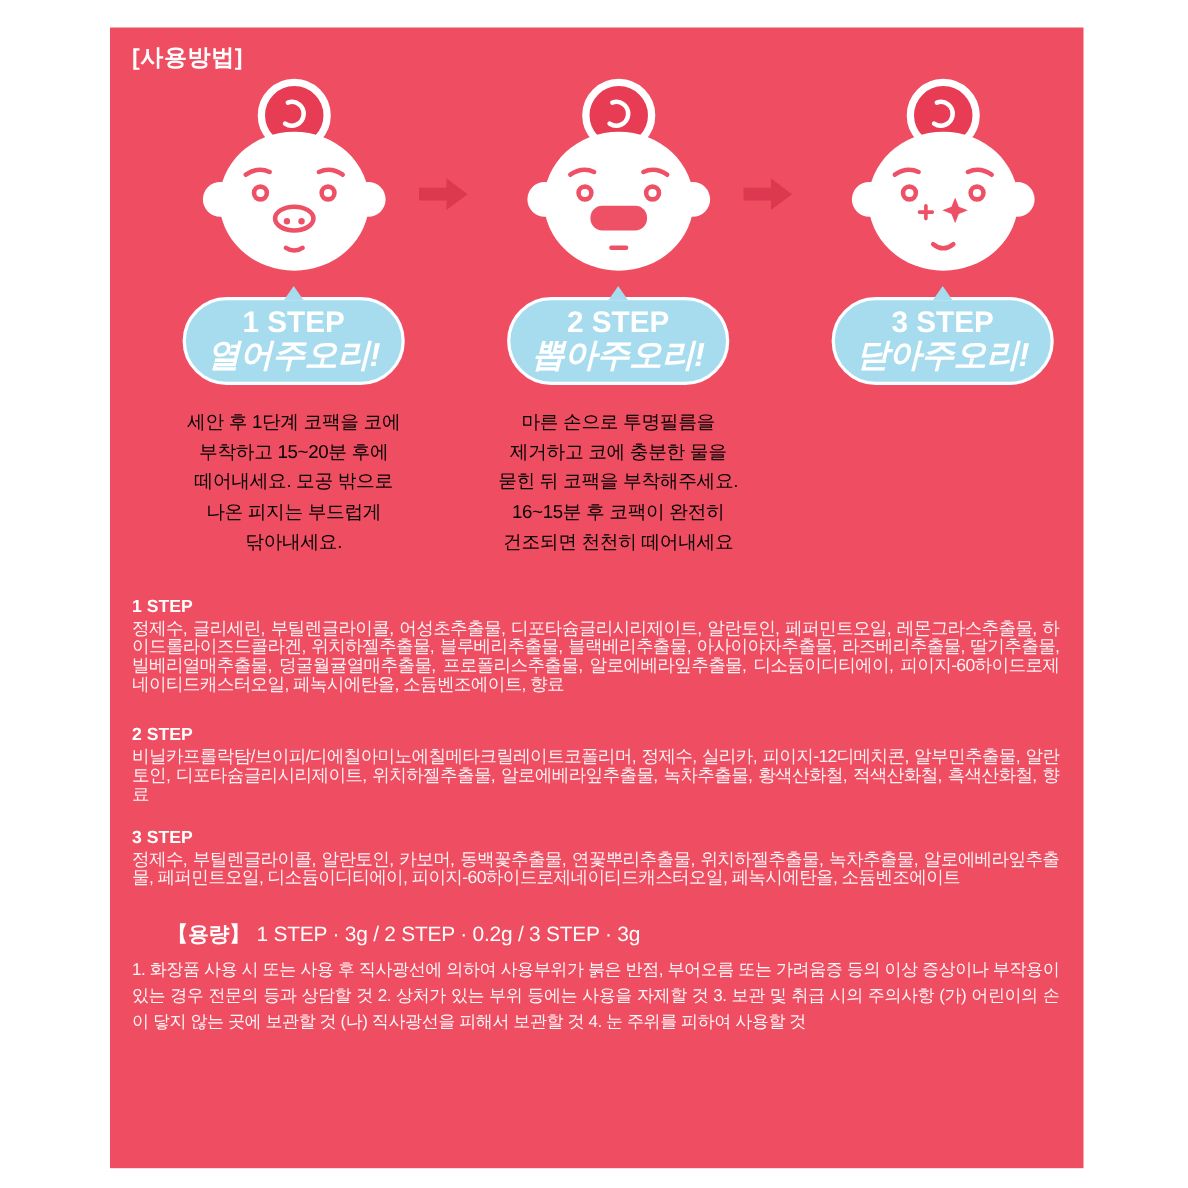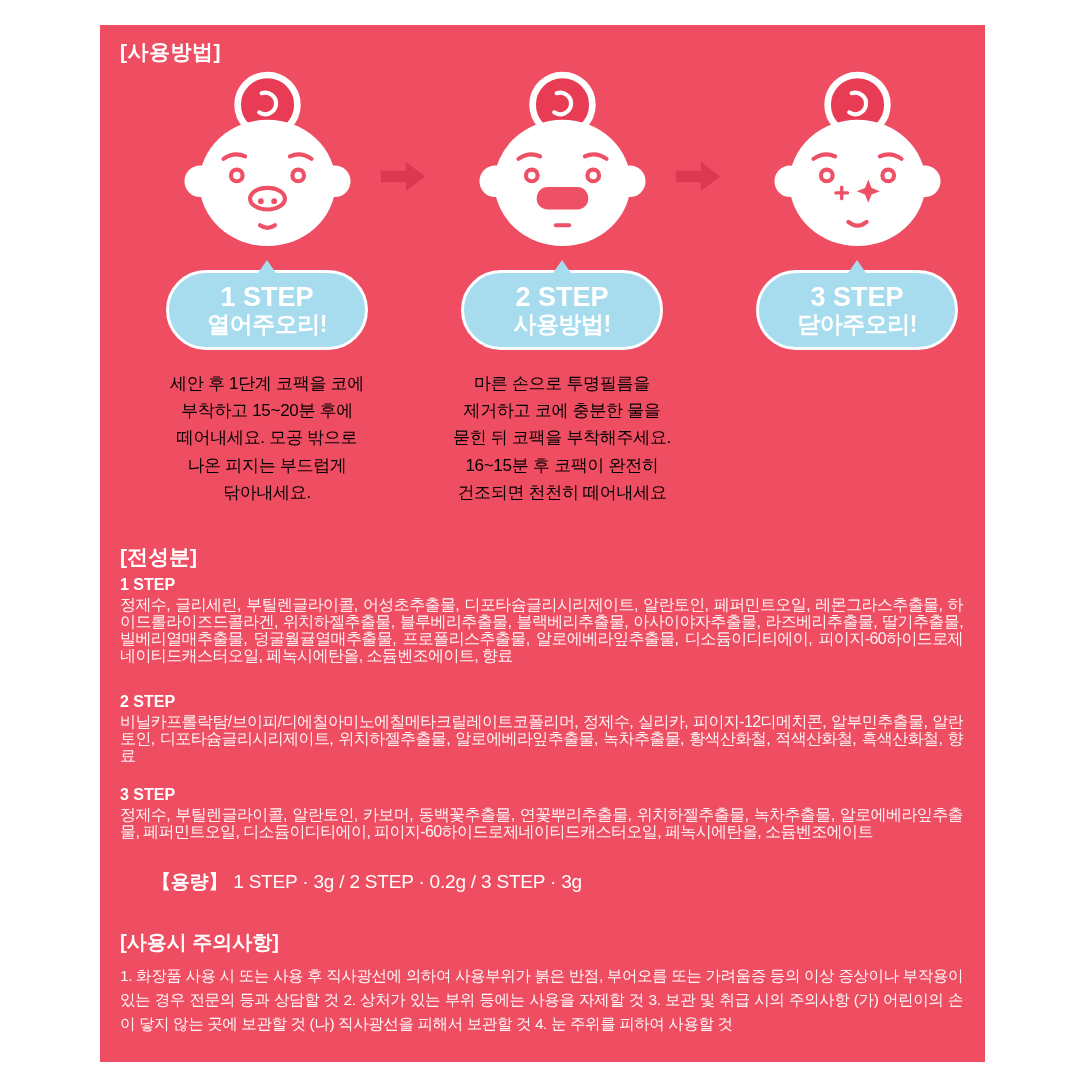--- a/index.html
+++ b/index.html
@@ -28,21 +28,21 @@
     background:#a7dcee;border:3px solid #fbfdff;border-radius:40px;
     display:flex;flex-direction:column;align-items:center;justify-content:center;
     color:#ffffff;font-weight:bold;text-align:center;
   }
   .bubble::before{
     content:"";position:absolute;top:-13px;left:50%;transform:translateX(-50%);
     width:0;height:0;border:9px solid transparent;border-top:0;
     border-bottom:13px solid #a7dcee;
   }
   .bubble .l1{font-size:27px;line-height:1.05;}
-  .bubble .l2{font-size:23px;line-height:1.15;letter-spacing:-.5px;}
+  .bubble .l2{font-size:30px;line-height:1.15;letter-spacing:-.5px;font-style:italic;}
   .step-desc{
     margin-top:20px;font-size:17px;line-height:1.6;color:#000000;
     text-align:center;white-space:pre-line;letter-spacing:-.3px;
   }
   .arrow{position:absolute;top:135px;width:48px;height:33px;}
   .arrow1{left:279px}.arrow2{left:574px}
   
   .details{position:absolute;left:20px;right:22px;top:518px;color:#ffffff;}
   .sec-title{font-size:21px;font-weight:bold;margin:0 0 5px 0;}
   .step-label{font-size:16px;font-weight:bold;margin:0 0 2px 0;}
@@ -112,21 +112,21 @@
         <ellipse cx="105" cy="142" rx="82" ry="76" fill="#ffffff"></ellipse>
         <path class="lineart" d="M52 113 q13 -9 26 -3" fill="none" stroke-width="5" stroke-linecap="round"></path>
         <path class="lineart" d="M132 110 q13 -6 26 3" fill="none" stroke-width="5" stroke-linecap="round"></path>
         <circle class="lineart" cx="68" cy="133" r="7" fill="none" stroke-width="5"></circle>
         <circle class="lineart" cx="142" cy="133" r="7" fill="none" stroke-width="5"></circle>
         <rect class="solidline" x="74" y="147" width="62" height="27" rx="13"></rect>
         <path class="lineart" d="M97 193 h16" fill="none" stroke-width="5" stroke-linecap="round"></path>
       </svg>
       <div class="bubble">
         <span class="l1">2 STEP</span>
-        <span class="l2">사용방법!</span>
+        <span class="l2">뽑아주오리!</span>
       </div>
       <div class="step-desc">마른 손으로 투명필름을
 제거하고 코에 충분한 물을
 묻힌 뒤 코팩을 부착해주세요.
 16~15분 후 코팩이 완전히
 건조되면 천천히 떼어내세요</div>
     </div>
 
     <svg class="arrow arrow2" viewBox="0 0 50 34">
       <path d="M2 11 h26 v-9 l20 15 -20 15 v-9 h-26 z" fill="#dc3850"></path>
@@ -147,33 +147,31 @@
         <path class="lineart" d="M86 147 v14 M79 154 h14" fill="none" stroke-width="4" stroke-linecap="round"></path>
         <path class="lineart" d="M94 189 q11 9 22 0" fill="none" stroke-width="5" stroke-linecap="round"></path>
       </svg>
       <div class="bubble">
         <span class="l1">3 STEP</span>
         <span class="l2">닫아주오리!</span>
       </div>
     </div>
 
     <div class="details">
-      <p class="sec-title">[전성분]</p>
 
       <p class="step-label">1 STEP</p>
       <p class="ing">정제수, 글리세린, 부틸렌글라이콜, 어성초추출물, 디포타슘글리시리제이트, 알란토인, 페퍼민트오일, 레몬그라스추출물, 하이드롤라이즈드콜라겐, 위치하젤추출물, 블루베리추출물, 블랙베리추출물, 아사이야자추출물, 라즈베리추출물, 딸기추출물, 빌베리열매추출물, 덩굴월귤열매추출물, 프로폴리스추출물, 알로에베라잎추출물, 디소듐이디티에이, 피이지-60하이드로제네이티드캐스터오일, 페녹시에탄올, 소듐벤조에이트, 향료</p>
 
       <p class="step-label gap2">2 STEP</p>
       <p class="ing">비닐카프롤락탐/브이피/디에칠아미노에칠메타크릴레이트코폴리머, 정제수, 실리카, 피이지-12디메치콘, 알부민추출물, 알란토인, 디포타슘글리시리제이트, 위치하젤추출물, 알로에베라잎추출물, 녹차추출물, 황색산화철, 적색산화철, 흑색산화철, 향료</p>
 
       <p class="step-label gap3">3 STEP</p>
       <p class="ing">정제수, 부틸렌글라이콜, 알란토인, 카보머, 동백꽃추출물, 연꽃뿌리추출물, 위치하젤추출물, 녹차추출물, 알로에베라잎추출물, 페퍼민트오일, 디소듐이디티에이, 피이지-60하이드로제네이티드캐스터오일, 페녹시에탄올, 소듐벤조에이트</p>
 
       <div class="capacity">
         <span class="cap-label">【용량】</span><span>1 STEP · 3g / 2 STEP · 0.2g / 3 STEP · 3g</span>
       </div>
 
-      <div class="caution-title">[사용시 주의사항]</div>
       <p class="caution-text">1. 화장품 사용 시 또는 사용 후 직사광선에 의하여 사용부위가 붉은 반점, 부어오름 또는 가려움증 등의 이상 증상이나 부작용이 있는 경우 전문의 등과 상담할 것 2. 상처가 있는 부위 등에는 사용을 자제할 것 3. 보관 및 취급 시의 주의사항 (가) 어린이의 손이 닿지 않는 곳에 보관할 것 (나) 직사광선을 피해서 보관할 것 4. 눈 주위를 피하여 사용할 것</p>
     </div>
 
   </div>
 </div>
 
 </body></html>

